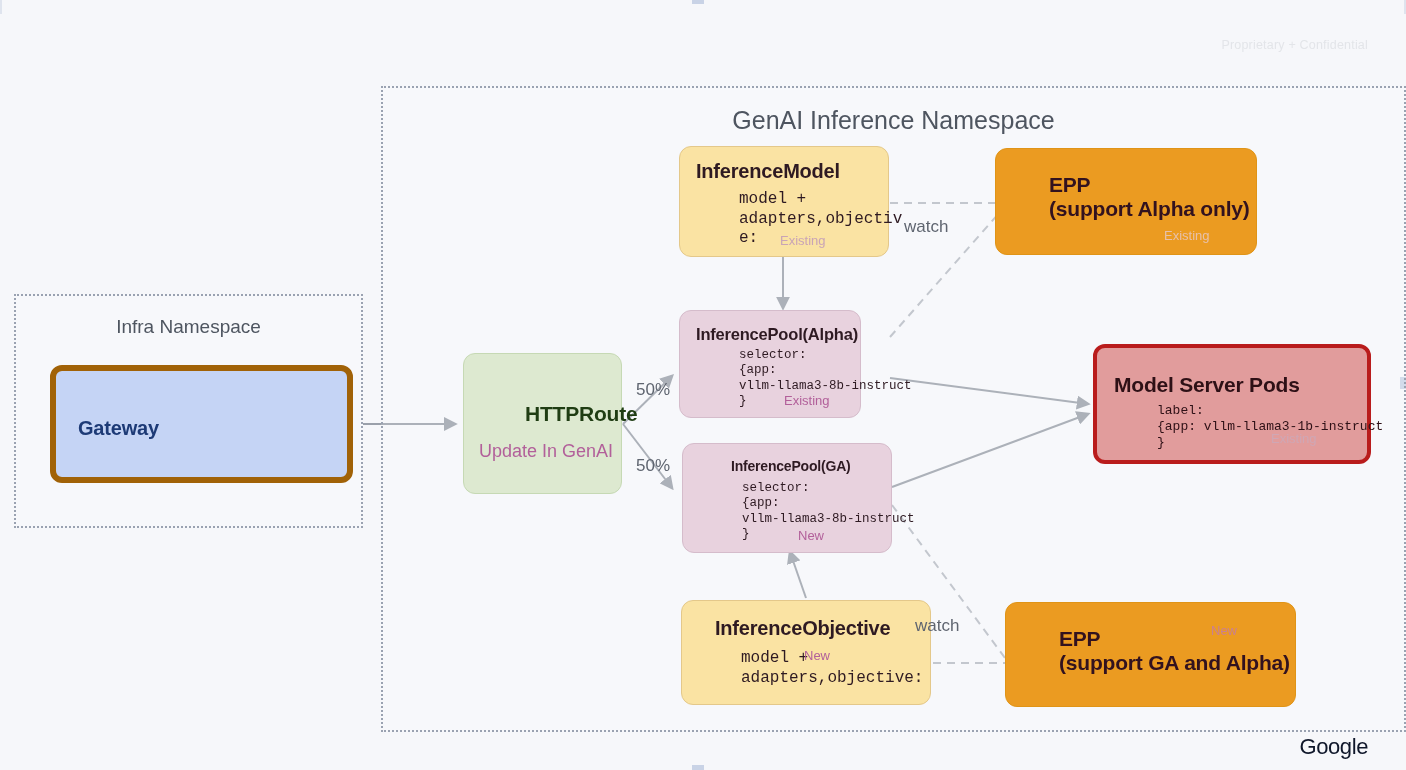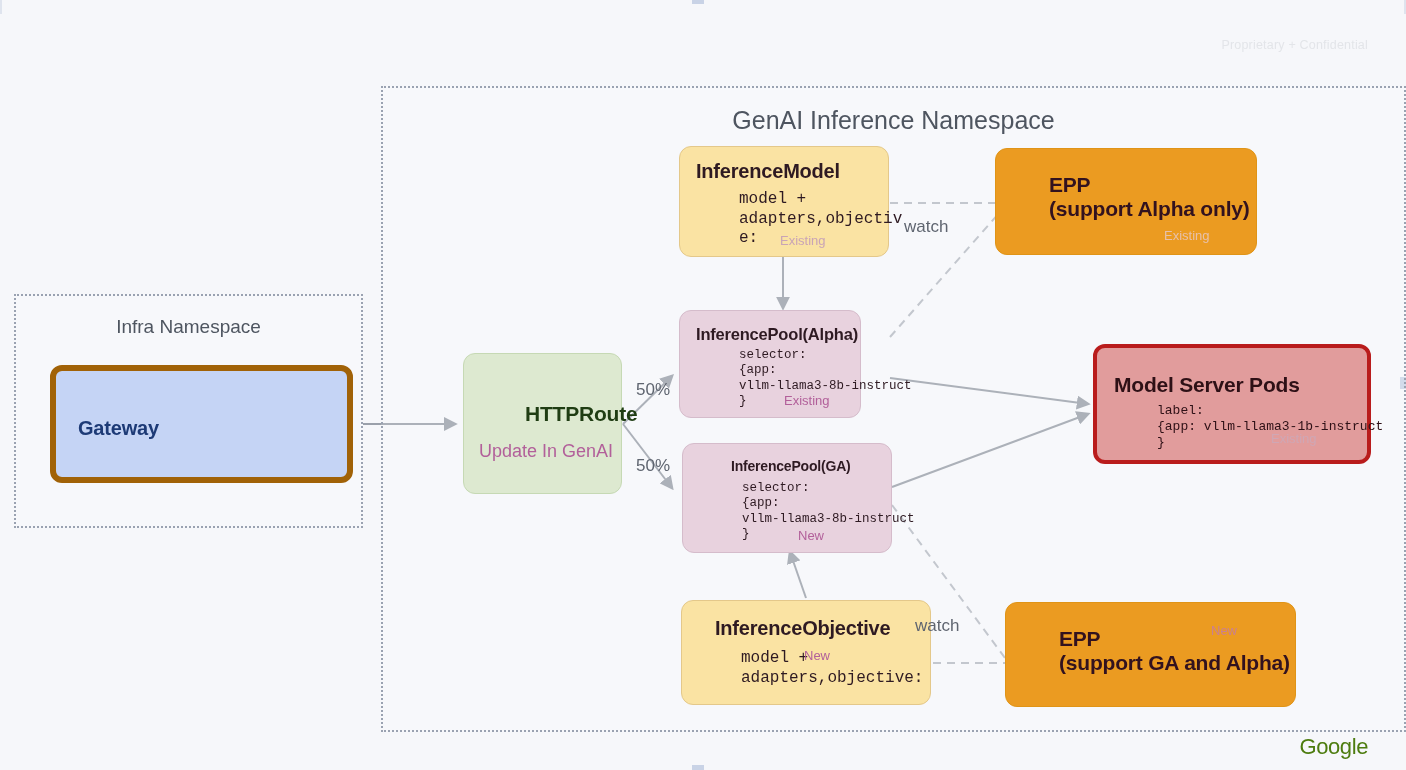--- a/index.html
+++ b/index.html
@@ -32,21 +32,21 @@
     font-size: 12.5px;
     color: #e3e5e9;
     letter-spacing: 0.2px;
     white-space: nowrap;
   }
   .google-logo {
     position: absolute;
     right: 38px;
     bottom: 10px;
     font-size: 22px;
-    color: #4d7c0f;
+    color: #0f172a;
     letter-spacing: -0.4px;
     font-family: "Liberation Sans", sans-serif;
   }
 
   
   .namespace {
     position: absolute;
     border: 2px dotted #9aa2b1;
     background: rgba(255,255,255,0.18);
     box-sizing: border-box;

